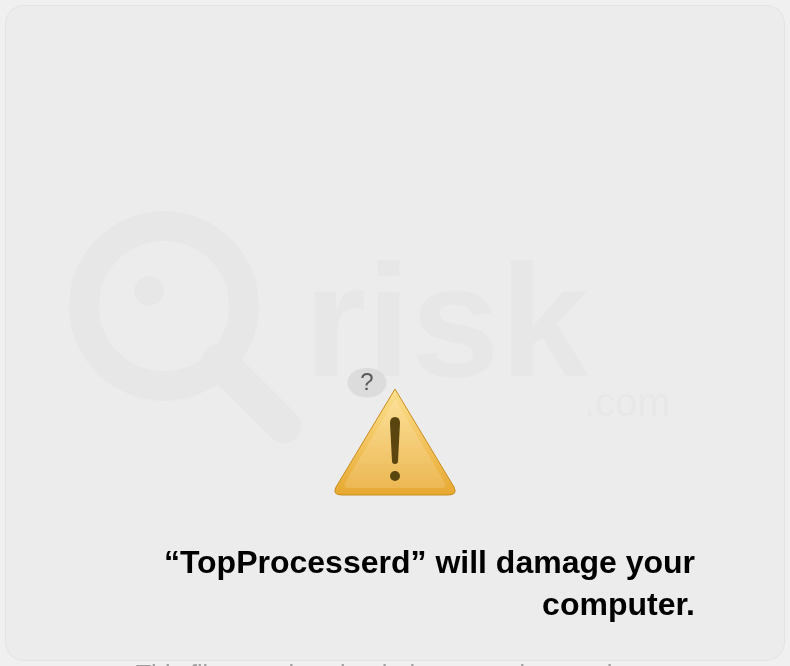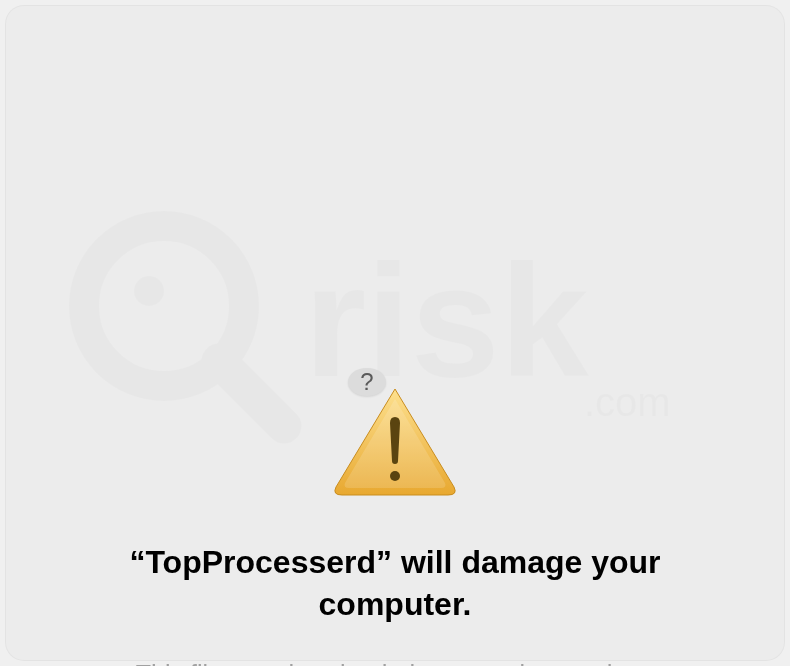--- a/index.html
+++ b/index.html
@@ -51,21 +51,21 @@
     
     .warning-icon {
       margin-top: 15px;
       margin-bottom: 40px;
     }
     
     .title {
       font-size: 32px;
       font-weight: 700;
       color: #000;
-      text-align: center;
+      text-align: right;
       line-height: 1.3;
       margin-bottom: 35px;
       max-width: 600px;
     }
     
     .subtitle {
       font-size: 25px;
       color: #a0a0a0;
       text-align: center;
       margin-bottom: 45px;

